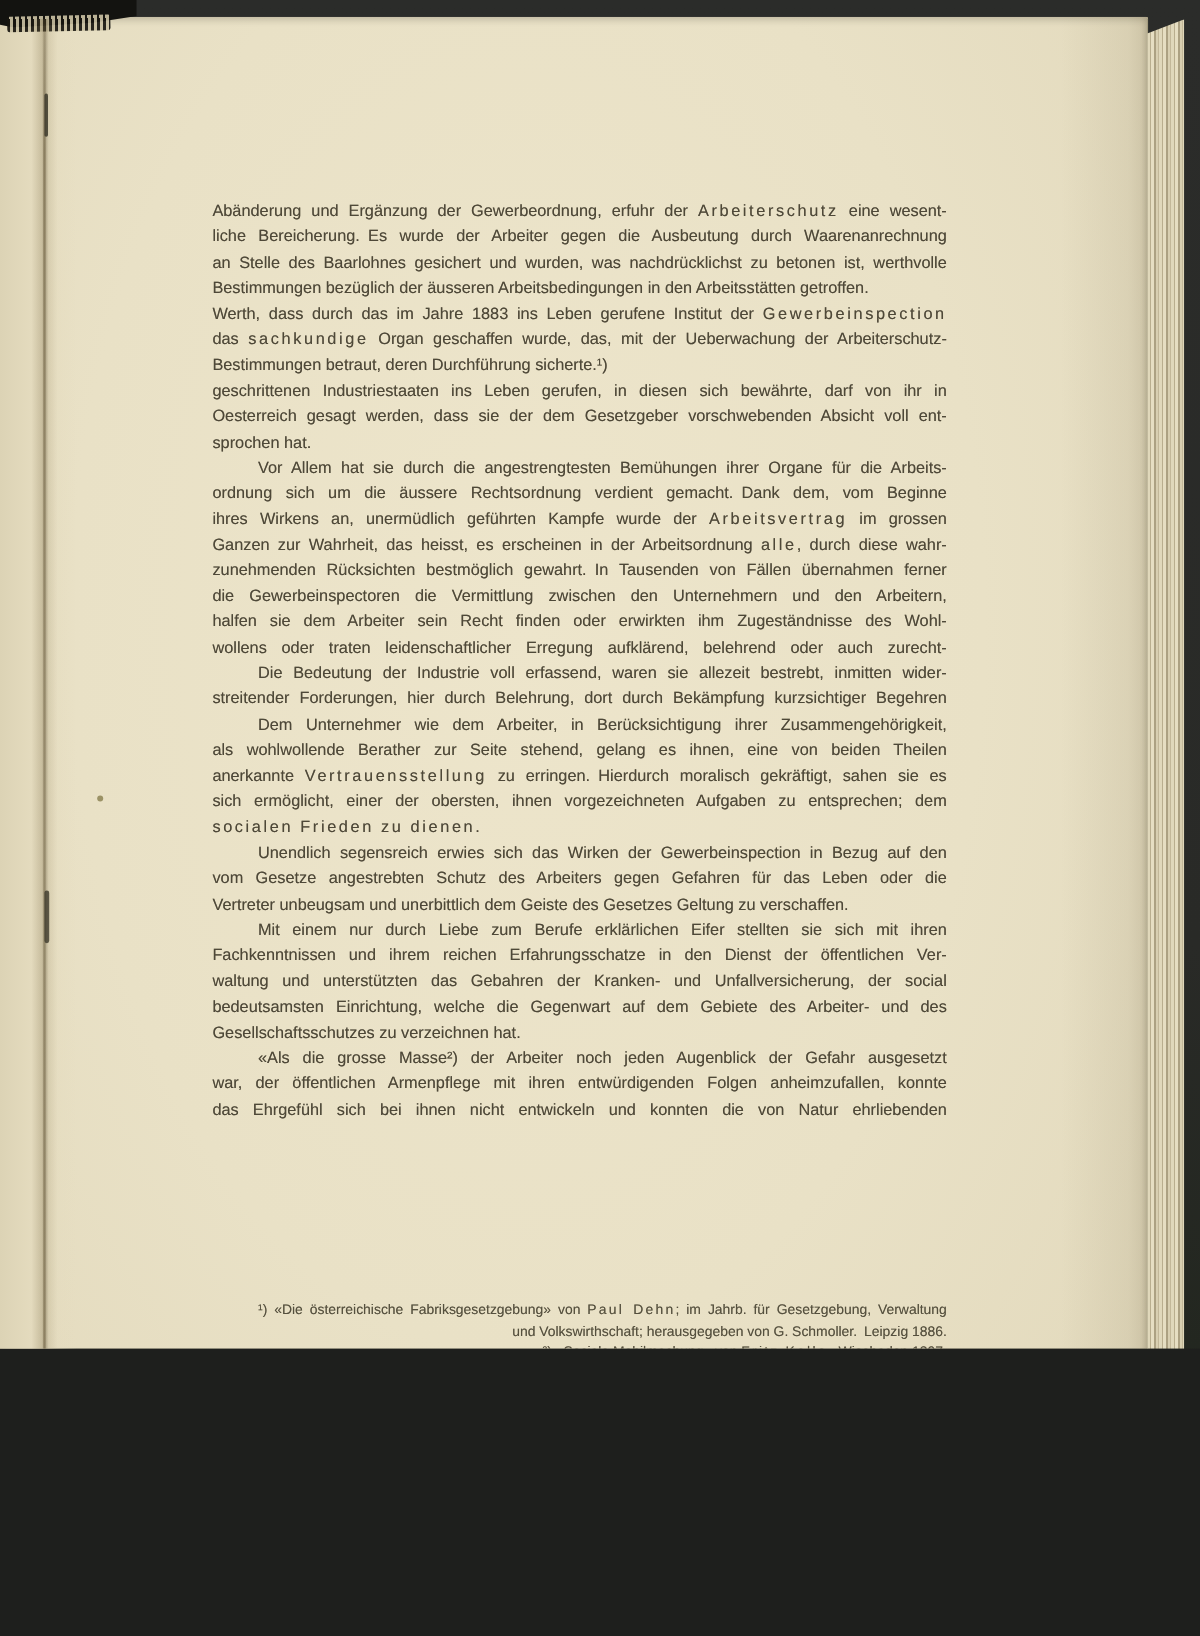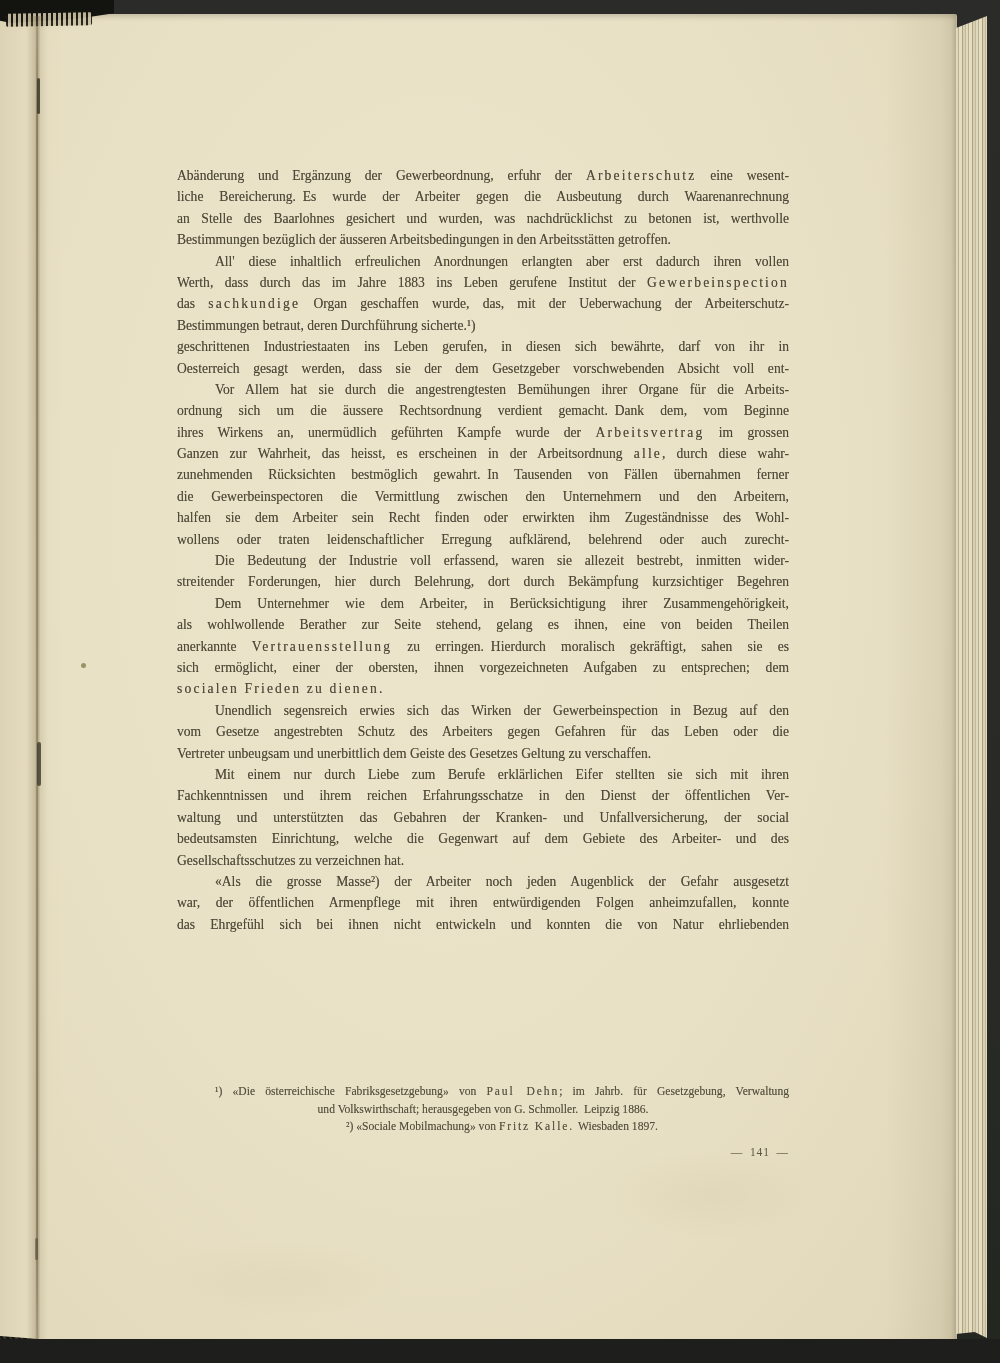--- a/index.html
+++ b/index.html
@@ -1,20 +1,20 @@
 <!DOCTYPE html>
 <html lang="de"><head>
 <meta charset="utf-8">
 <title></title>
 <style>
   html,body{margin:0;padding:0;background:#1e1f1d;}
   .scene{
-    position:relative;width:1000px;height:1339px;overflow:hidden;
+    position:relative;width:1000px;height:1124px;overflow:hidden;
     background:linear-gradient(180deg,#2b2c2a 0%,#292a27 70%,#232720 100%);
-    font-family:Liberation Serif, serif;
+    font-family:Liberation Sans, sans-serif;
   }
   
   .page-base{
     position:absolute;left:0;top:14px;width:956px;height:1334px;
     background:radial-gradient(ellipse at 46% 38%, #ede5cb 0%, #e9e1c6 52%, #e2d9bc 92%, #ddd4b6 100%);
     border-right:1px solid #bdb292;
     box-shadow:inset 0 3px 5px rgba(40,35,20,.18), inset 0 -4px 6px rgba(40,35,20,.14);
     border-radius:0 2px 3px 0;
   }
   .left-shade{
@@ -74,21 +74,21 @@
   }
   .tline{height:21.4px;line-height:21.4px;text-align:left;}
   .tline.just{text-align:justify;text-align-last:justify;}
   .tline.indent{padding-left:38px;}
   .sp{letter-spacing:.16em;}
   .footnotes{
     position:absolute;left:177px;top:1083px;width:612px;
     font-size:11.6px;color:#55503e;
     text-shadow:0 0 .4px rgba(85,80,62,.5);
   }
-  .fline{height:17.6px;line-height:17.6px;text-align:center;}
+  .fline{height:17.6px;line-height:17.6px;text-align:right;}
   .fline.just{text-align:justify;text-align-last:justify;}
   .fline.indent{padding-left:38px;}
   .page-number{
     position:absolute;left:177px;top:1146px;width:612px;
     text-align:right;font-size:11.5px;color:#5a5442;letter-spacing:.08em;
   }
 </style>
 </head>
 <body>
 
@@ -110,26 +110,26 @@
   <div class="gutter-mark mark-c"></div>
   <div class="speck"></div>
   <div class="stain-a"></div>
   <div class="stain-b"></div>
 
   <div class="text-block" id="body-text">
       <div class="tline just"><span>Abänderung und Ergänzung der Gewerbeordnung, erfuhr der </span><span class="sp">Arbeiterschutz</span><span> eine wesent-</span></div>
       <div class="tline just"><span>liche Bereicherung. Es wurde der Arbeiter gegen die Ausbeutung durch Waarenanrechnung</span></div>
       <div class="tline just"><span>an Stelle des Baarlohnes gesichert und wurden, was nachdrücklichst zu betonen ist, werthvolle</span></div>
       <div class="tline"><span>Bestimmungen bezüglich der äusseren Arbeitsbedingungen in den Arbeitsstätten getroffen.</span></div>
-      <div class="tline just indent"><span>All' diese inhaltlich erfreulichen Anordnungen erlangten aber erst dadurch ihren vollen</span></div>
       <div class="tline just"><span>Werth, dass durch das im Jahre 1883 ins Leben gerufene Institut der </span><span class="sp">Gewerbeinspection</span></div>
       <div class="tline just"><span>das </span><span class="sp">sachkundige</span><span> Organ geschaffen wurde, das, mit der Ueberwachung der Arbeiterschutz-</span></div>
       <div class="tline"><span>Bestimmungen betraut, deren Durchführung sicherte.¹)</span></div>
       <div class="tline just"><span>geschrittenen Industriestaaten ins Leben gerufen, in diesen sich bewährte, darf von ihr in</span></div>
       <div class="tline just"><span>Oesterreich gesagt werden, dass sie der dem Gesetzgeber vorschwebenden Absicht voll ent-</span></div>
+      <div class="tline"><span>sprochen hat.</span></div>
       <div class="tline just indent"><span>Vor Allem hat sie durch die angestrengtesten Bemühungen ihrer Organe für die Arbeits-</span></div>
       <div class="tline just"><span>ordnung sich um die äussere Rechtsordnung verdient gemacht. Dank dem, vom Beginne</span></div>
       <div class="tline just"><span>ihres Wirkens an, unermüdlich geführten Kampfe wurde der </span><span class="sp">Arbeitsvertrag</span><span> im grossen</span></div>
       <div class="tline just"><span>Ganzen zur Wahrheit, das heisst, es erscheinen in der Arbeitsordnung </span><span class="sp">alle</span><span>, durch diese wahr-</span></div>
       <div class="tline just"><span>zunehmenden Rücksichten bestmöglich gewahrt. In Tausenden von Fällen übernahmen ferner</span></div>
       <div class="tline just"><span>die Gewerbeinspectoren die Vermittlung zwischen den Unternehmern und den Arbeitern,</span></div>
       <div class="tline just"><span>halfen sie dem Arbeiter sein Recht finden oder erwirkten ihm Zugeständnisse des Wohl-</span></div>
       <div class="tline just"><span>wollens oder traten leidenschaftlicher Erregung aufklärend, belehrend oder auch zurecht-</span></div>
       <div class="tline just indent"><span>Die Bedeutung der Industrie voll erfassend, waren sie allezeit bestrebt, inmitten wider-</span></div>
       <div class="tline just"><span>streitender Forderungen, hier durch Belehrung, dort durch Bekämpfung kurzsichtiger Begehren</span></div>

